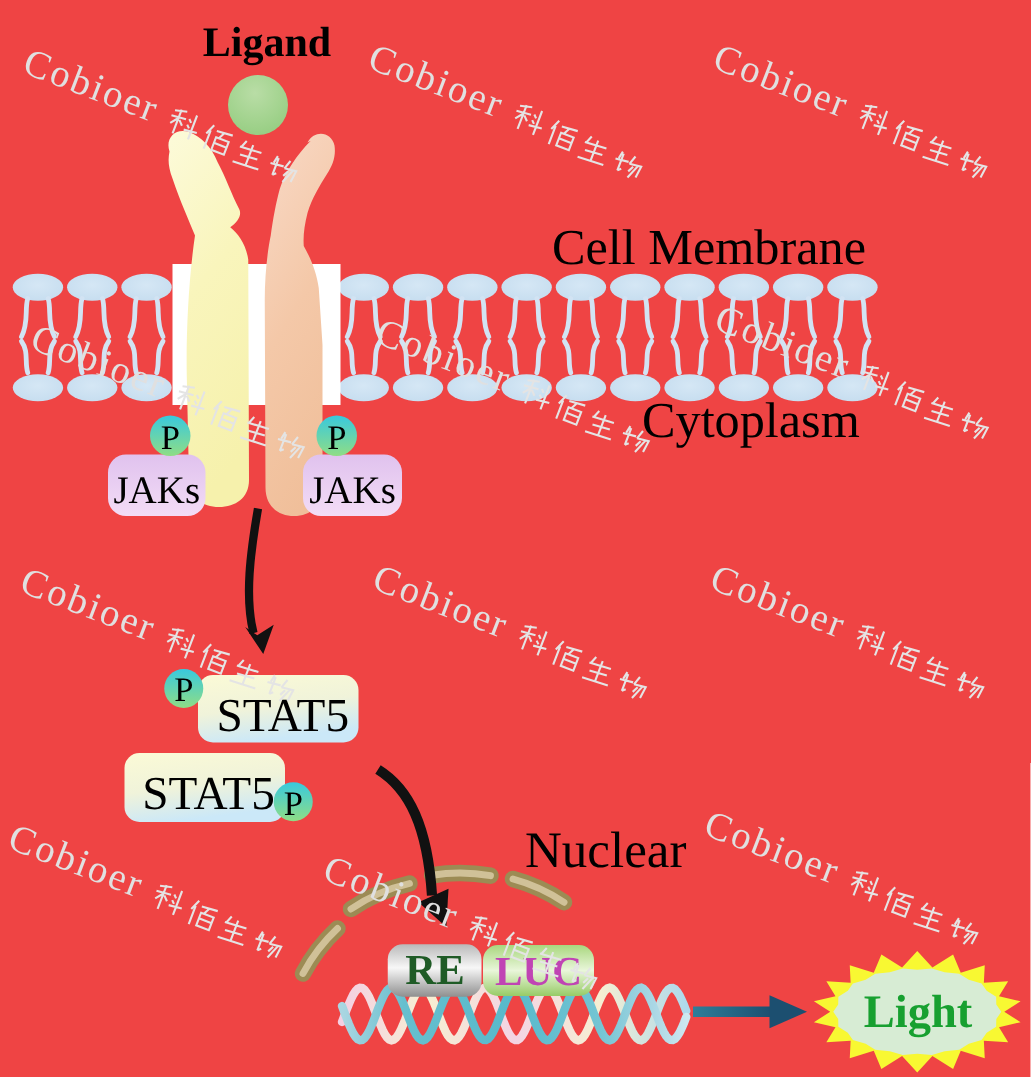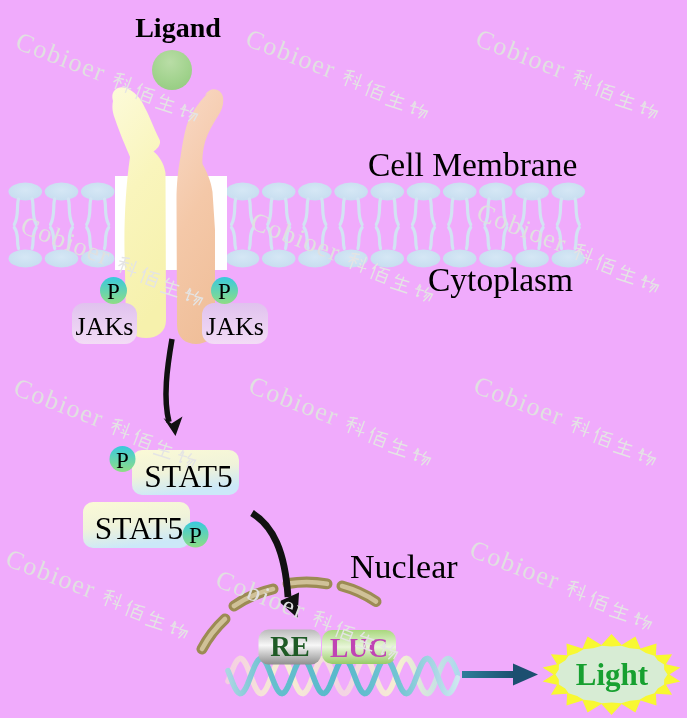--- a/index.html
+++ b/index.html
@@ -1,16 +1,16 @@
 <!DOCTYPE html>
 <html><head>
 <meta charset="utf-8">
 <style>
   html,body{margin:0;padding:0;background:#ffffff;}
-  #stage{position:relative;width:687px;height:718px;overflow:hidden;background:#f0abfc;
+  #stage{position:relative;width:687px;height:718px;overflow:hidden;background:#ef4444;
          font-family:"Liberation Serif",serif;}
   svg{display:block}
 </style>
 </head>
 <body>
 <div id="stage">
 <svg width="687" height="718" viewBox="0 0 687 718">
 <defs>
 
   <radialGradient id="gHead" cx="0.5" cy="0.42" r="0.75">

